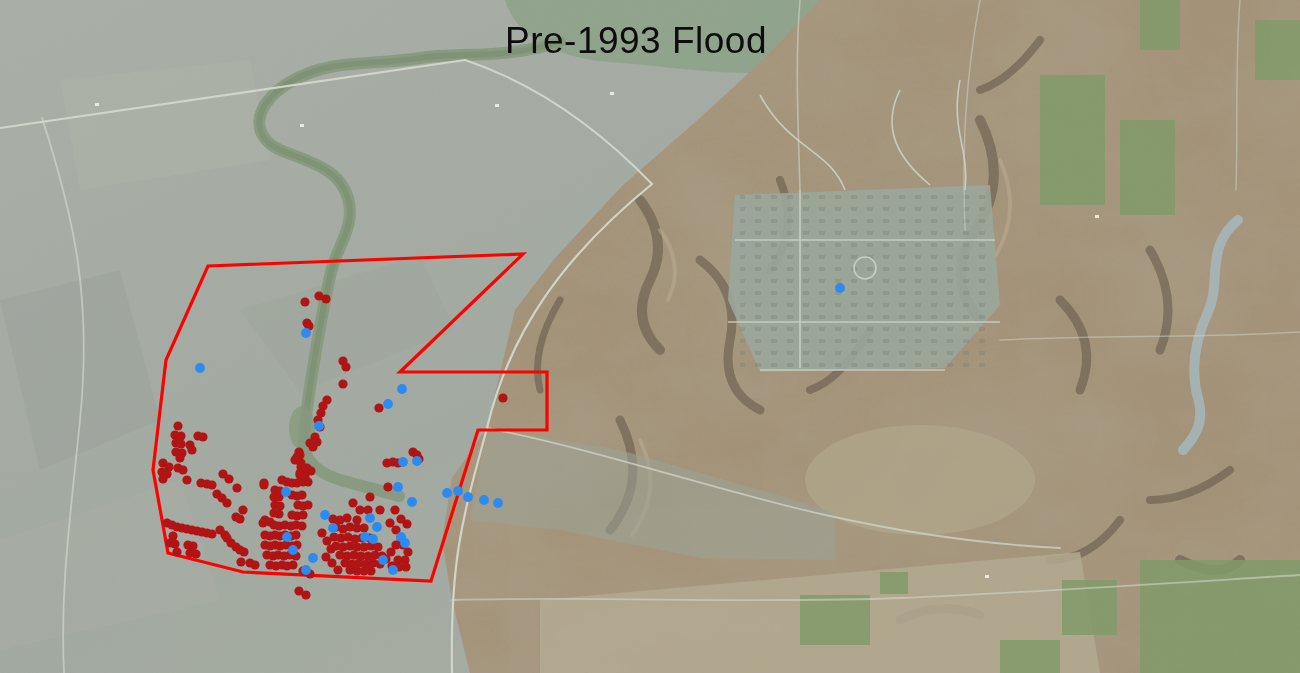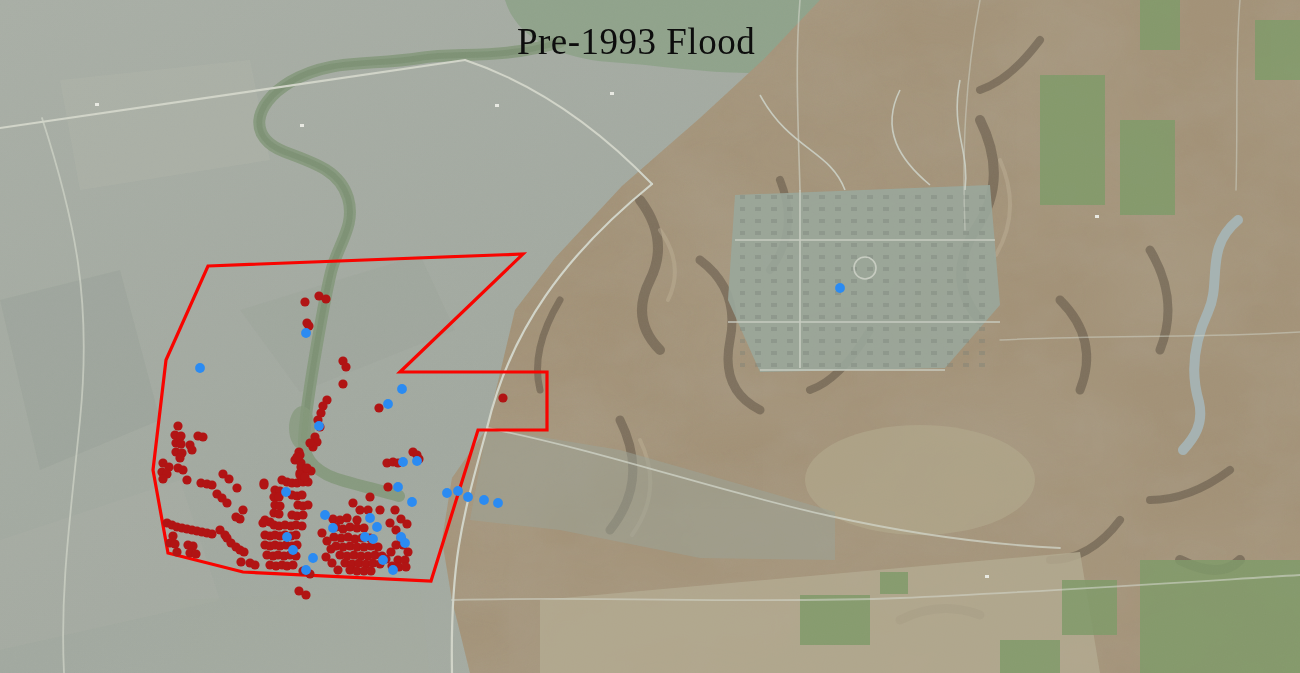--- a/index.html
+++ b/index.html
@@ -4,21 +4,21 @@
 <style>
   html,body{margin:0;padding:0;background:#222;}
   .stage{
     position:relative;width:1300px;height:673px;overflow:hidden;
     font-family:"Liberation Sans", sans-serif;
   }
   .stage svg{position:absolute;top:0;left:0;}
   .map-title{
     position:absolute;top:20px;left:636px;transform:translateX(-50%);
     font-size:37px;color:#0d0d0d;letter-spacing:0.5px;white-space:nowrap;
-    font-family:Liberation Serif, serif;
+    font-family:Liberation Sans, sans-serif;
   }
 </style>
 </head>
 <body>
 
 <div class="stage">
 
   <svg width="1300" height="673" viewBox="0 0 1300 673">
     <defs>
       <linearGradient id="farm" x1="0" y1="0" x2="1" y2="1">

